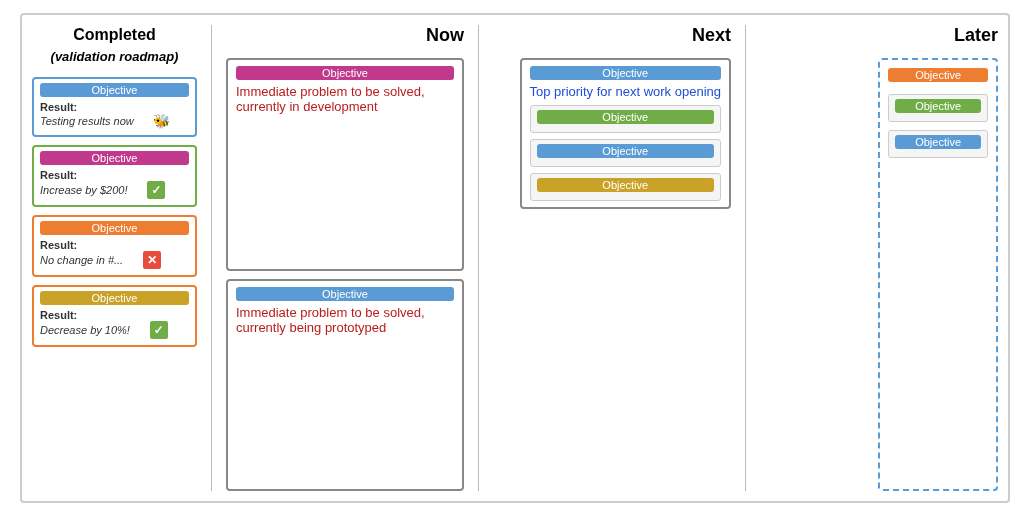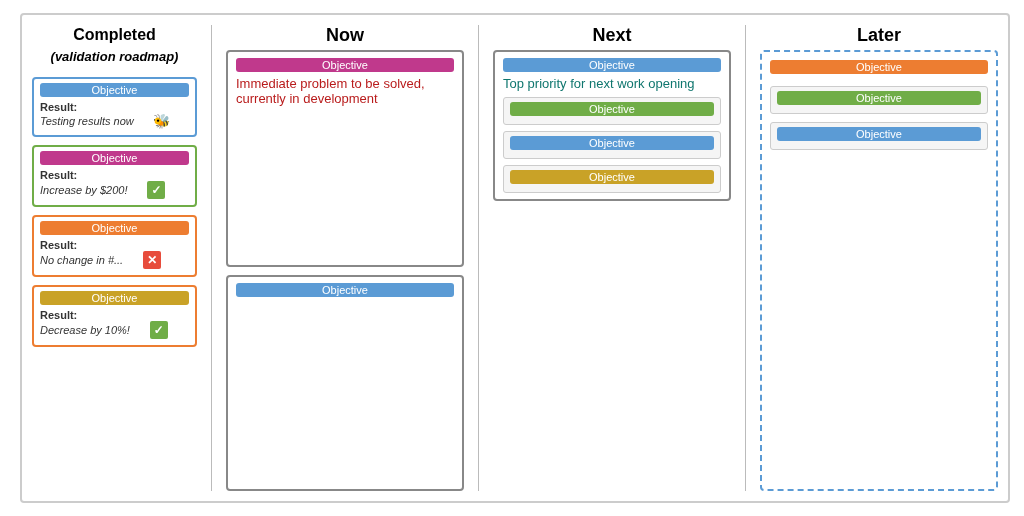--- a/index.html
+++ b/index.html
@@ -121,20 +121,22 @@
       width: 1px;
       background: #bbb;
       margin: 0 4px;
     }
 
     
     .stage-col {
       flex: 1;
       display: flex;
       flex-direction: column;
+      gap: 8px;
+      align-items: flex-end;
     }
     .stage-title {
       text-align: center;
       font-weight: bold;
       font-size: 18px;
       margin-bottom: 4px;
     }
     .stage-cards {
       flex: 1;
       display: flex;
@@ -164,21 +166,21 @@
       border: 2px solid #888;
       border-radius: 4px;
       padding: 6px 8px;
       background: #fff;
     }
     .next-top-card {
       margin-bottom: 6px;
     }
     .next-top-text {
       font-size: 13px;
-      color: #0f766e;
+      color: #1d4ed8;
       margin-top: 4px;
     }
     .next-small-card {
       border: 1px solid #ccc;
       border-radius: 3px;
       padding: 4px 6px;
       background: #f5f5f5;
       margin-bottom: 6px;
     }
     .next-small-card:last-child { margin-bottom: 0; }
@@ -271,20 +273,21 @@
     <div class="stage-title">Now</div>
     <div class="stage-cards">
 
       <div class="now-card magenta-top">
         <span class="obj-label magenta-bg">Objective</span>
         <div class="now-card-text">Immediate problem to be solved, currently in development</div>
       </div>
 
       <div class="now-card blue-top">
         <span class="obj-label light-blue-bg">Objective</span>
+        <div class="now-card-text">Immediate problem to be solved, currently being prototyped</div>
       </div>
 
     </div>
   </div>
 
   <div class="divider"></div>
 
   <div class="stage-col">
     <div class="stage-title">Next</div>
     <div class="next-outer">

